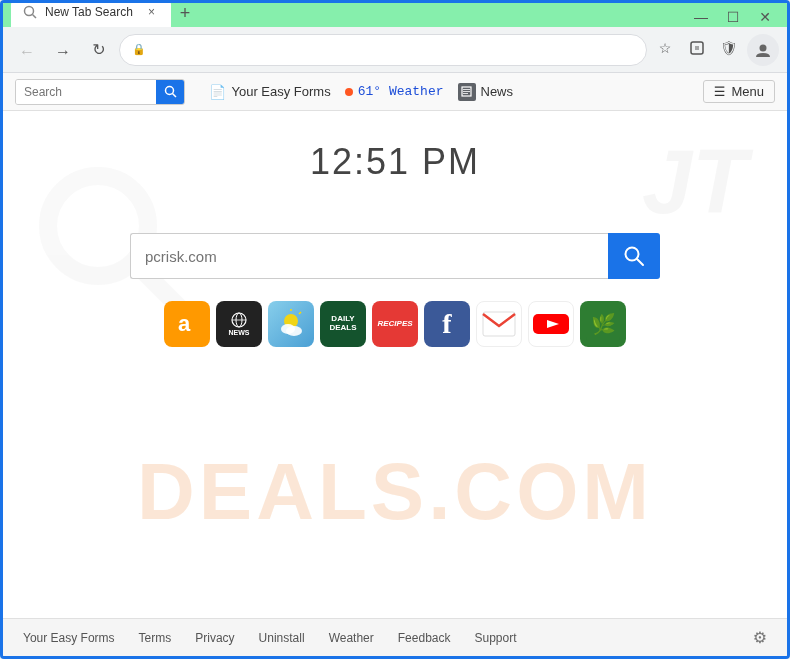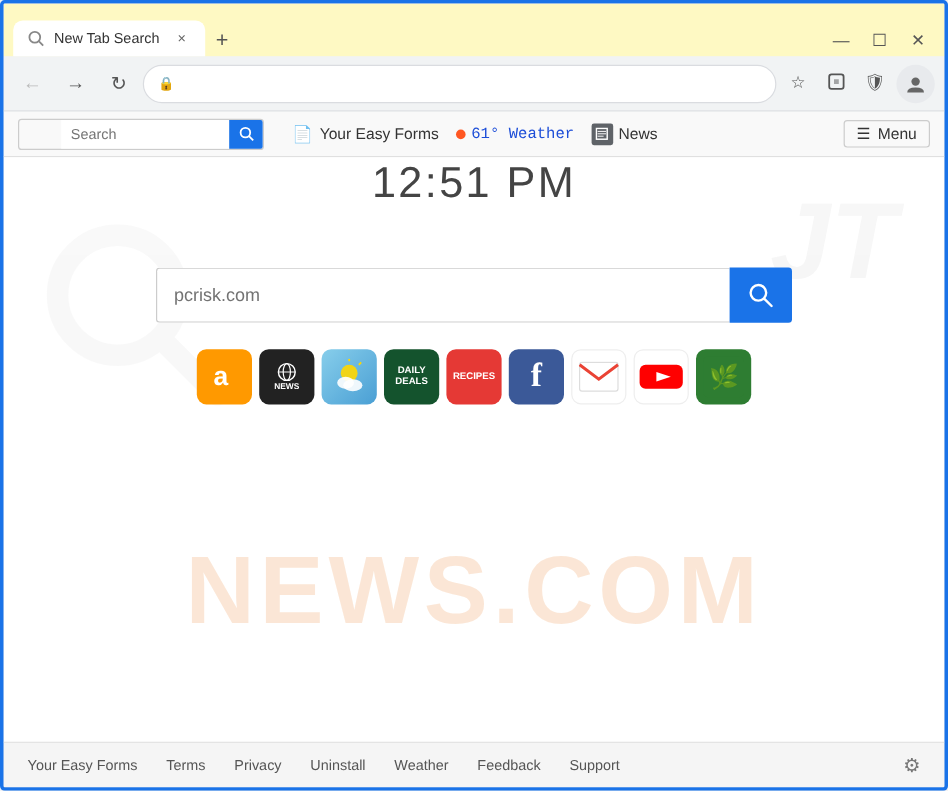--- a/index.html
+++ b/index.html
@@ -2,21 +2,21 @@
 <html><head>
   <meta charset="utf-8">
   <style>
     * { margin: 0; padding: 0; box-sizing: border-box; }
     body { width: 790px; height: 659px; font-family: Arial, sans-serif; background: #f0f0f0; overflow: hidden; }
 
     
     .browser-window { width: 790px; height: 659px; border: 3px solid #1a73e8; border-radius: 4px; overflow: hidden; display: flex; flex-direction: column; }
 
     
-    .title-bar { background: #fef9c3; height: 44px; display: flex; align-items: flex-end; padding: 0 8px; gap: 8px; }
+    .title-bar { background: #86efac; height: 24px; display: flex; align-items: flex-start; padding: 0 8px; gap: 8px; }
     .tab-area { display: flex; align-items: flex-end; flex: 1; height: 100%; padding-top: 6px; }
     .tab { background: #fff; border-radius: 8px 8px 0 0; padding: 0 12px; height: 30px; display: flex; align-items: center; gap: 8px; font-size: 12px; color: #333; min-width: 160px; max-width: 200px; }
     .tab-title { flex: 1; overflow: hidden; white-space: nowrap; text-overflow: ellipsis; font-size: 12px; }
     .tab-close { cursor: pointer; color: #666; font-size: 12px; padding: 2px 4px; border-radius: 50%; }
     .new-tab-btn { background: none; border: none; cursor: pointer; font-size: 18px; color: #555; width: 28px; height: 28px; display: flex; align-items: center; justify-content: center; border-radius: 50%; }
     .window-controls { display: flex; gap: 4px; align-items: center; margin-left: auto; }
     .win-btn { background: none; border: none; cursor: pointer; width: 28px; height: 28px; display: flex; align-items: center; justify-content: center; font-size: 14px; color: #555; border-radius: 4px; }
 
     
     .address-bar { background: #f1f3f4; height: 46px; display: flex; align-items: center; padding: 0 8px; gap: 4px; border-bottom: 1px solid #dadce0; }
@@ -25,51 +25,51 @@
     .url-bar { flex: 1; height: 32px; background: #fff; border: 1px solid #dadce0; border-radius: 16px; display: flex; align-items: center; padding: 0 12px; font-size: 12px; color: #333; gap: 6px; }
     .url-lock { color: #5f6368; font-size: 11px; }
     .url-text { flex: 1; overflow: hidden; white-space: nowrap; text-overflow: ellipsis; font-size: 12px; color: #333; }
     .url-actions { display: flex; gap: 4px; }
     .url-icon-btn { background: none; border: none; cursor: pointer; width: 28px; height: 28px; display: flex; align-items: center; justify-content: center; border-radius: 50%; color: #555; font-size: 14px; }
     .profile-btn { background: none; border: none; cursor: pointer; width: 32px; height: 32px; border-radius: 50%; background: #e8eaed; display: flex; align-items: center; justify-content: center; font-size: 16px; color: #555; }
 
     
     .toolbar { background: #f9f9f9; height: 38px; display: flex; align-items: center; padding: 0 12px; gap: 16px; border-bottom: 1px solid #e0e0e0; }
     .toolbar-search { display: flex; align-items: center; border: 1px solid #ccc; border-radius: 3px; height: 26px; overflow: hidden; }
-    .toolbar-search input { border: none; outline: none; padding: 0 8px; font-size: 12px; width: 140px; height: 100%; color: #999; margin-left: 35px; }
+    .toolbar-search input { border: none; outline: none; padding: 0 8px; font-size: 12px; width: 140px; height: 100%; color: #999; }
     .toolbar-search-btn { background: #1a73e8; border: none; width: 28px; height: 26px; display: flex; align-items: center; justify-content: center; cursor: pointer; color: white; font-size: 12px; }
     .toolbar-nav { display: flex; align-items: center; gap: 14px; flex: 1; margin-left: 8px; }
     .toolbar-nav-item { display: flex; align-items: center; gap: 5px; font-size: 13px; color: #333; cursor: pointer; text-decoration: none; }
     .toolbar-nav-item .dot { width: 8px; height: 8px; background: #ff5722; border-radius: 50%; }
     .toolbar-menu { margin-left: auto; display: flex; align-items: center; gap: 6px; font-size: 13px; cursor: pointer; color: #333; border: 1px solid #ccc; border-radius: 3px; padding: 3px 10px; }
 
     
     .page-content { flex: 1; background: #fff; display: flex; flex-direction: column; align-items: center; position: relative; overflow: hidden; }
 
     
     .watermark-container { position: absolute; top: 0; left: 0; right: 0; bottom: 0; display: flex; align-items: center; justify-content: center; pointer-events: none; }
     .watermark-search-icon { position: absolute; left: 30px; top: 50px; opacity: 0.07; font-size: 120px; color: #888; }
     .watermark-text { position: absolute; bottom: 80px; font-size: 80px; font-weight: bold; color: #f0a060; opacity: 0.25; letter-spacing: 4px; user-select: none; }
 
     
-    .clock { font-size: 36px; font-weight: 300; color: #444; letter-spacing: 2px; z-index: 1; }
+    .clock { margin-top: 30px; font-size: 36px; font-weight: 300; color: #444; letter-spacing: 2px; z-index: 1; }
 
     
     .main-search { margin-top: 50px; display: flex; align-items: center; width: 530px; z-index: 1; }
     .main-search input { flex: 1; height: 46px; border: 1px solid #ccc; border-right: none; padding: 0 14px; font-size: 15px; color: #737373; outline: none; border-radius: 3px 0 0 3px; }
     .main-search-btn { background: #1a73e8; border: none; height: 46px; width: 52px; display: flex; align-items: center; justify-content: center; cursor: pointer; color: white; font-size: 18px; border-radius: 0 3px 3px 0; }
 
     
     .shortcuts { margin-top: 22px; display: flex; gap: 6px; z-index: 1; }
     .shortcut { width: 46px; height: 46px; border-radius: 8px; overflow: hidden; cursor: pointer; display: flex; align-items: center; justify-content: center; font-size: 11px; font-weight: bold; }
     .shortcut-amazon { background: #ff9900; color: white; }
     .shortcut-news { background: #222; color: white; font-size: 9px; }
     .shortcut-weather { background: linear-gradient(135deg, #87ceeb, #4a9fd4); color: white; }
     .shortcut-deals { background: #14532d; color: white; font-size: 9px; }
-    .shortcut-recipes { background: #e53935; color: white; font-size: 9px; }
+    .shortcut-recipes { background: #e53935; color: white; font-size: 9px; font-style: italic; }
     .shortcut-facebook { background: #3b5998; color: white; font-size: 20px; }
     .shortcut-gmail { background: #fff; border: 1px solid #eee; }
     .shortcut-youtube { background: #fff; border: 1px solid #eee; }
     .shortcut-last { background: #2e7d32; color: white; }
 
     
     .footer { background: #f5f5f5; border-top: 1px solid #e0e0e0; height: 38px; display: flex; align-items: center; justify-content: center; gap: 24px; padding: 0 20px; }
     .footer-link { font-size: 12px; color: #555; text-decoration: none; cursor: pointer; }
     .footer-gear { margin-left: auto; cursor: pointer; color: #777; font-size: 16px; }
   </style>
@@ -163,21 +163,21 @@
   <div class="page-content">
 
     <div class="watermark-container">
       <div class="watermark-search-icon">
         <svg width="160" height="160" viewBox="0 0 160 160">
           <circle cx="65" cy="65" r="50" fill="none" stroke="#aaa" stroke-width="18"></circle>
           <line x1="103" y1="103" x2="148" y2="148" stroke="#aaa" stroke-width="18" stroke-linecap="round"></line>
         </svg>
       </div>
       <div style="position:absolute;top:20px;right:40px;opacity:0.07;font-size:90px;font-weight:bold;font-style:italic;color:#888;pointer-events:none;">JT</div>
-      <div class="watermark-text">NEWS.COM</div>
+      <div class="watermark-text">DEALS.COM</div>
     </div>
 
     <div class="clock">12:51 PM</div>
 
     <div class="main-search">
       <input type="text" value="pcrisk.com" style="font-size: 15px;">
       <button class="main-search-btn">
         <svg width="22" height="22" viewBox="0 0 22 22">
           <circle cx="9" cy="9" r="6.5" fill="none" stroke="white" stroke-width="2"></circle>
           <line x1="14" y1="14" x2="20" y2="20" stroke="white" stroke-width="2" stroke-linecap="round"></line>

